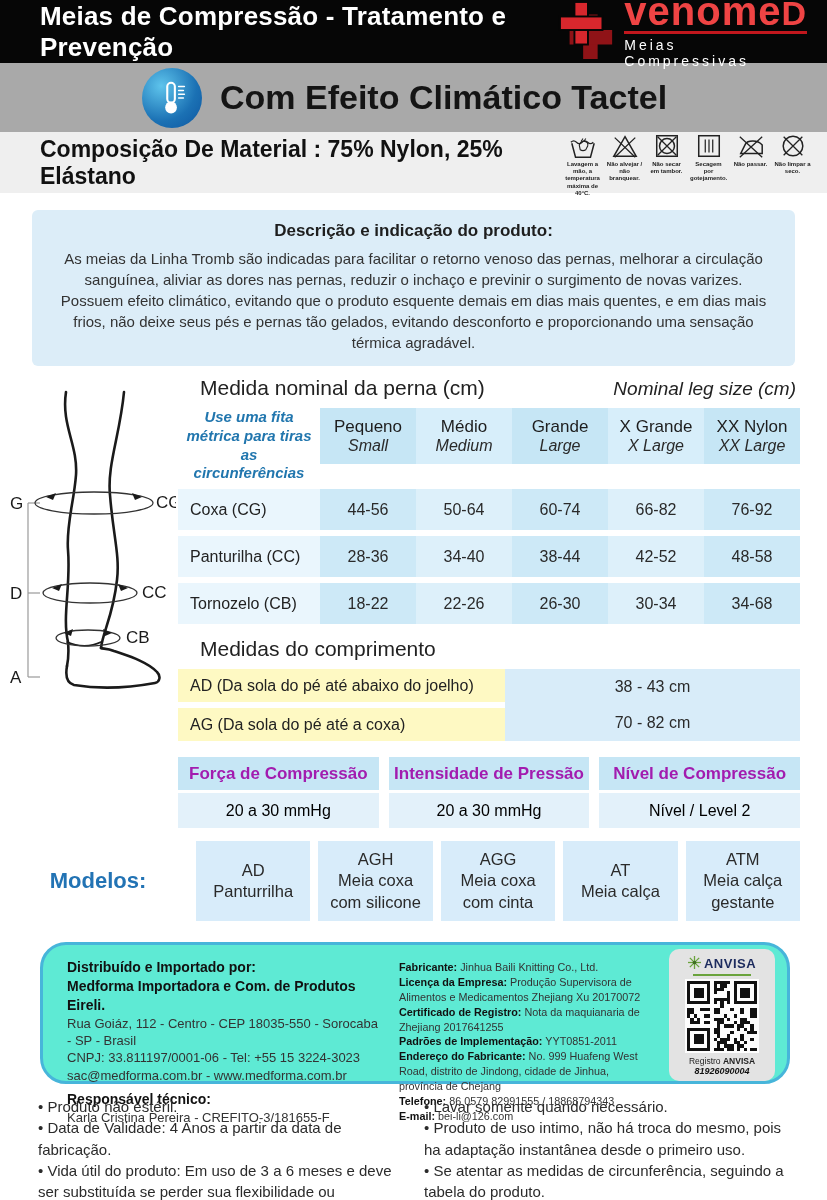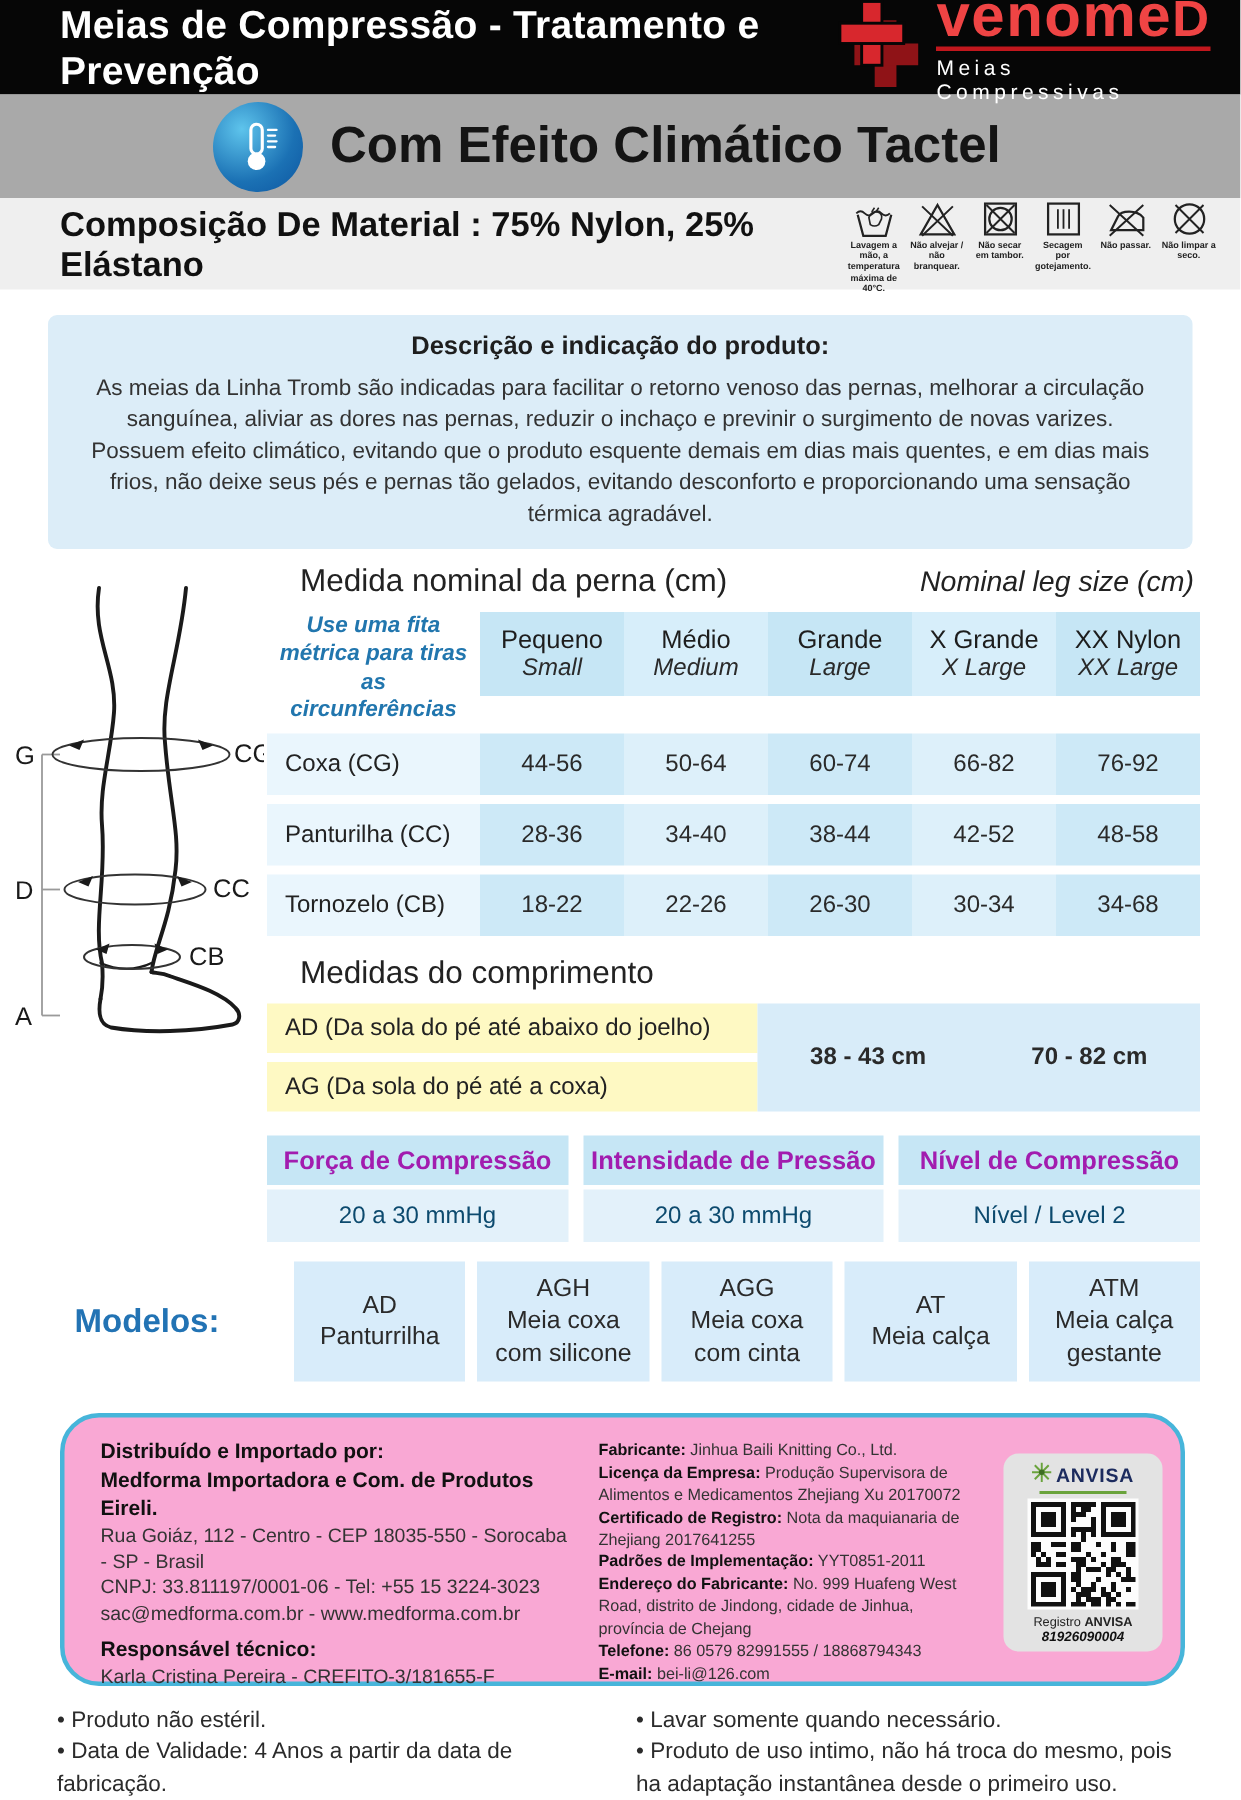--- a/index.html
+++ b/index.html
@@ -50,36 +50,36 @@
   .col-light { background:#d7eefa; }
   .st-rowlabel { background:#eaf6fd; font-size:16px; color:#222; display:flex; align-items:center; padding-left:12px; height:41px; }
   .st-cell { height:41px; display:flex; align-items:center; justify-content:center; font-size:16px; color:#2a2a2a; }
   .cell-dark { background:#cde9f7; }
   .cell-light { background:#ddf0fa; }
 
   .length-title { font-size:21px; color:#222; margin:13px 0 8px 22px; }
   .length-grid { display:flex; }
   .length-labels { width:327px; display:flex; flex-direction:column; gap:6px; }
   .length-label { background:#fef9c3; height:33px; display:flex; align-items:center; padding-left:12px; font-size:16px; color:#222; }
-  .length-values { flex:1; background:#d8ecf9; display:flex; flex-direction:row; justify-content:space-around; align-items:center;font-weight:bold; }
+  .length-values { flex:1; background:#d8ecf9; display:flex; flex-direction:column; justify-content:space-around; align-items:center; }
   .length-value { font-size:16px; color:#2a2a2a; }
 
   
   .comp-strip { margin:16px 27px 0 178px; display:grid; grid-template-columns:repeat(3,1fr); column-gap:10px; }
   .comp-head { background:#c6e6f5; height:33px; display:flex; align-items:center; justify-content:center; font-size:17px; font-weight:700; color:#a21caf; margin-bottom:3px; }
-  .comp-value { background:#e3f1fa; height:35px; display:flex; align-items:center; justify-content:center; font-size:16px; color:#0c4a6e; }
+  .comp-value { background:#e3f1fa; height:35px; display:flex; align-items:center; justify-content:center; font-size:16px; color:#000000; }
 
   
   .models-row { margin:13px 27px 0 0; display:flex; align-items:center; }
   .models-label { width:196px; text-align:center; color:#2273b4; font-size:22px; font-weight:bold; }
   .models-cells { flex:1; display:grid; grid-template-columns:repeat(5,1fr); column-gap:8px; }
   .model-cell { background:#d8ecfa; min-height:80px; display:flex; flex-direction:column; align-items:center; justify-content:center; text-align:center; font-size:16.5px; color:#2a2a2a; padding:6px 4px; line-height:1.3; }
 
   
-  .info-box { margin:21px 37px 0 40px; border:3px solid #47b5da; border-radius:26px; background:#f9a8d4; display:flex; gap:14px; padding:13px 12px 10px 24px; height:182px; }
+  .info-box { margin:21px 37px 0 40px; border:3px solid #47b5da; border-radius:26px; background:#5eead4; display:flex; gap:14px; padding:13px 12px 10px 24px; height:142px; }
   .dist-col { width:318px; }
   .dist-col .bh { font-size:14px; font-weight:bold; color:#111; line-height:1.35; }
   .dist-col .ln { font-size:13px; color:#333; line-height:1.33; }
   .dist-col .gap { height:6px; }
   .manu-col { flex:1; font-size:10.8px; color:#333; line-height:1.38; padding-top:2px; }
   .manu-col b { color:#111; }
   .anvisa-col { width:106px; display:flex; align-items:center; }
   .anvisa-badge { background:#e3e3e3; border-radius:10px; padding:6px 5px 5px; width:100%; text-align:center; }
   .anvisa-logo { display:flex; align-items:center; justify-content:center; gap:3px; }
   .anvisa-word { font-size:13px; font-weight:bold; color:#1c2b5e; letter-spacing:.5px; }

